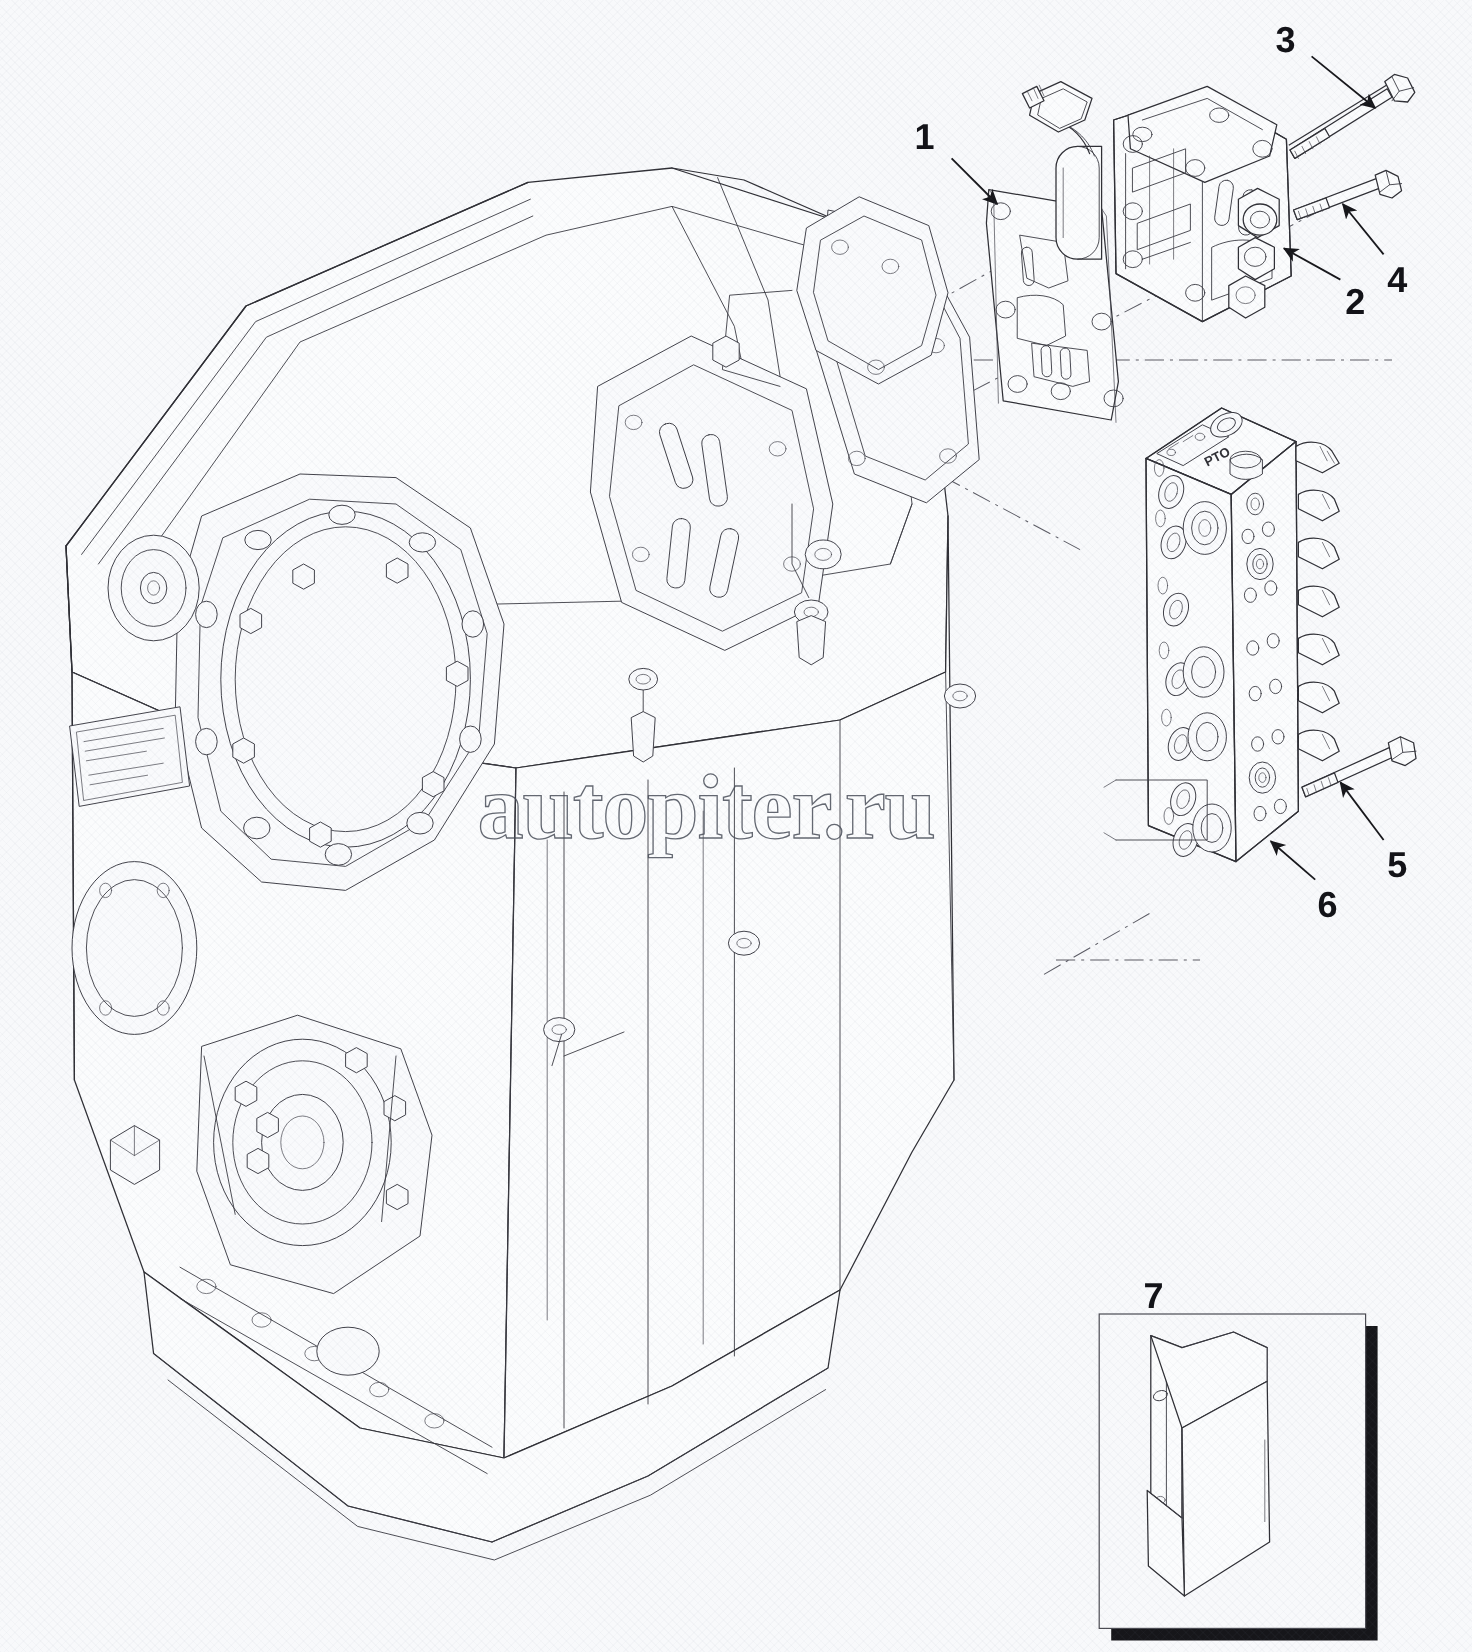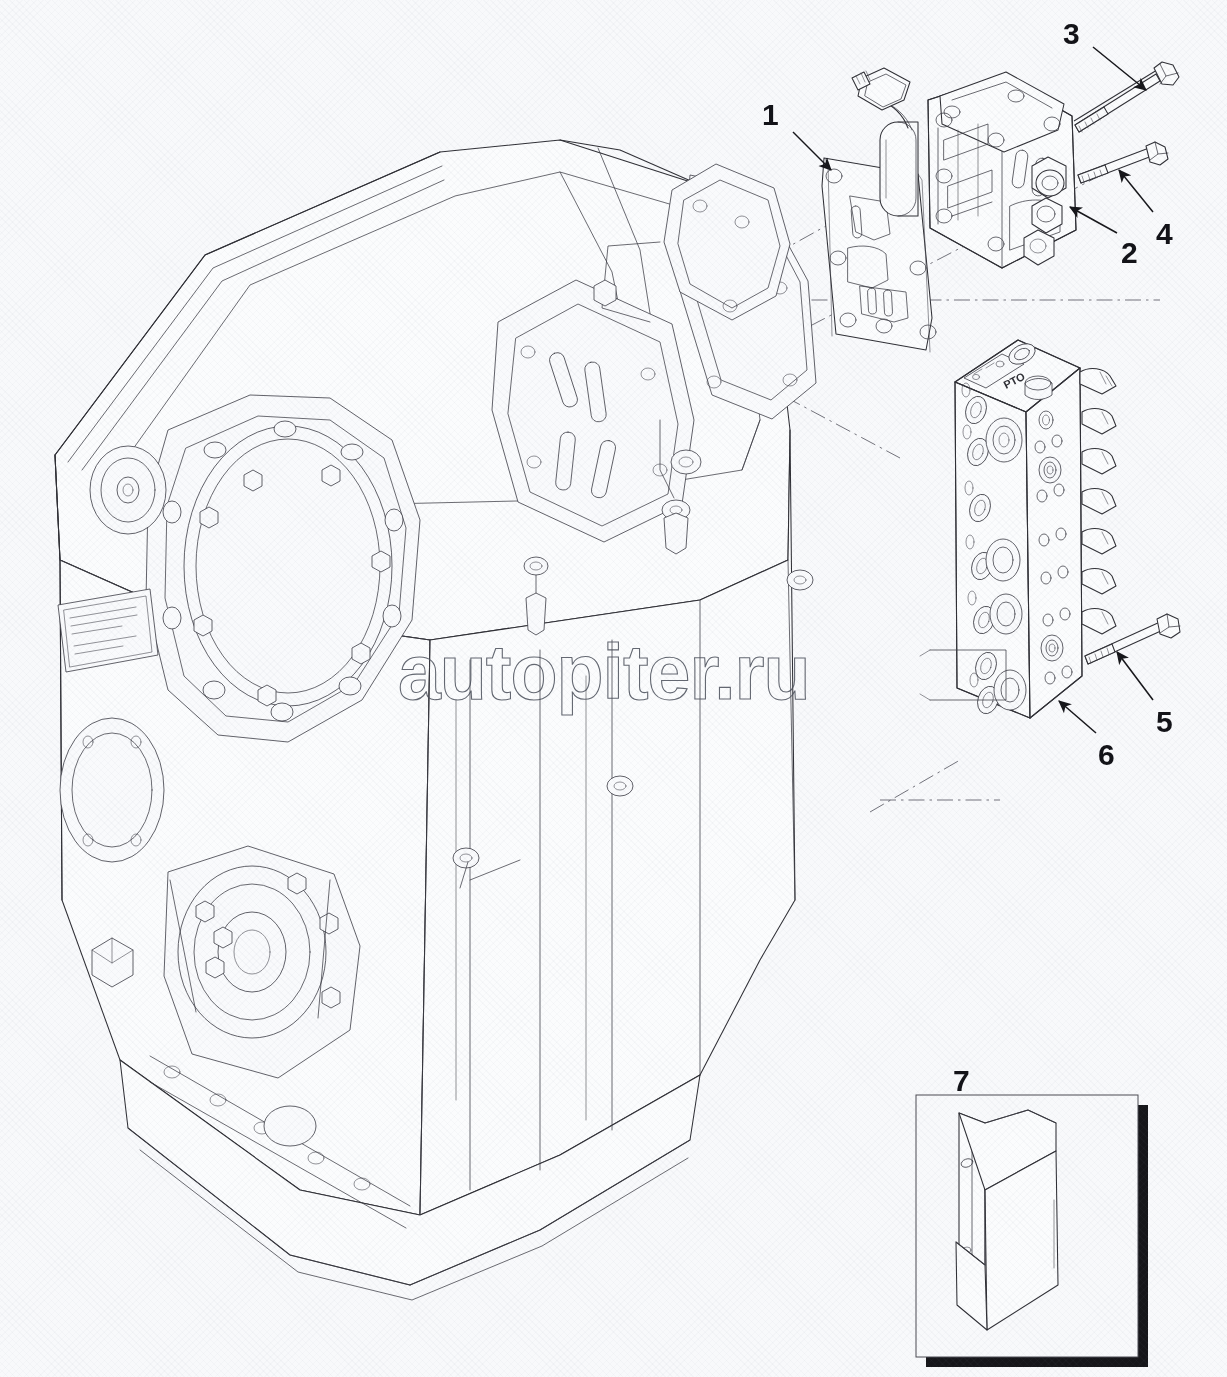--- a/index.html
+++ b/index.html
@@ -34,21 +34,21 @@
     font-size: 30px;
     font-weight: bold;
     color: #131318;
     line-height: 1;
     user-select: none;
   }
   .wm {
     position: absolute;
     left: 398px;
     top: 628px;
-    font-family: Liberation Sans, sans-serif;
+    font-family: Liberation Serif, serif;
     font-size: 77px;
     font-weight: bold;
     letter-spacing: -1px;
     color: transparent;
     -webkit-text-stroke: 1.1px #4a4f5a;
     opacity: 0.85;
     white-space: nowrap;
     user-select: none;
   }
 </style>

